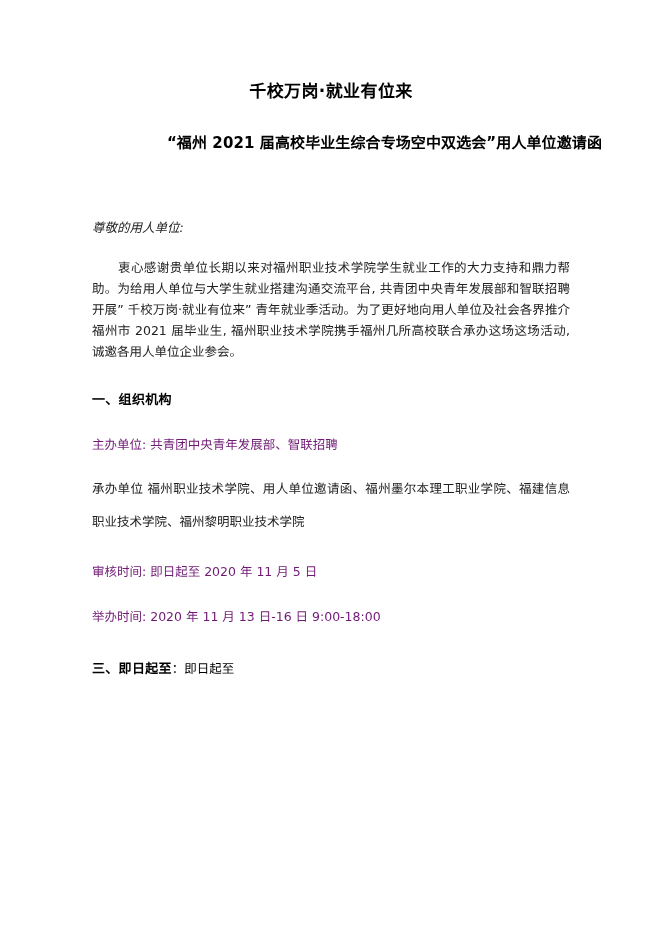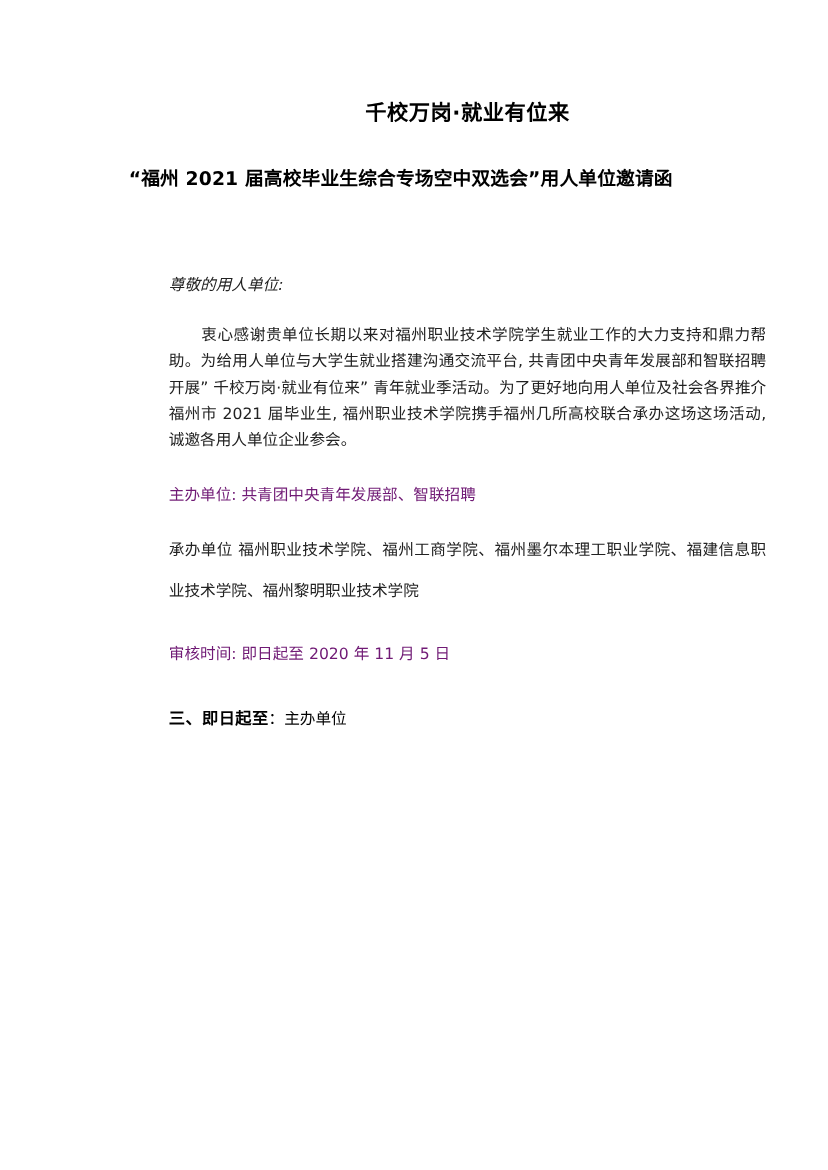--- a/index.html
+++ b/index.html
@@ -23,39 +23,38 @@
     height: 936px;
     background: #ffffff;
     box-sizing: border-box;
   }
 
   .content {
     position: absolute;
     left: 92px;
     top: 0;
     width: 478px;
-    margin-left: 43px;
   }
 
   
   .doc-title {
     margin: 0;
     padding-top: 78px;
     text-align: center;
     font-size: 17px;
     font-weight: bold;
     letter-spacing: 0.4px;
     line-height: 26px;
     color: #000000;
   }
 
   .doc-subtitle {
     margin: 0;
     padding-top: 27px;
-    text-align: left;
+    text-align: right;
     font-size: 15px;
     font-weight: bold;
     line-height: 24px;
     letter-spacing: 0.1px;
     color: #000000;
     white-space: nowrap;
     margin-left: -32px;
     margin-right: -32px;
   }
 
@@ -128,26 +127,28 @@
   <div class="content">
 
     <h1 class="doc-title">千校万岗·就业有位来</h1>
 
     <h2 class="doc-subtitle">“福州 2021 届高校毕业生综合专场空中双选会”用人单位邀请函</h2>
 
     <p class="salutation">尊敬的用人单位:</p>
 
     <p class="body-para">衷心感谢贵单位长期以来对福州职业技术学院学生就业工作的大力支持和鼎力帮助。为给用人单位与大学生就业搭建沟通交流平台, 共青团中央青年发展部和智联招聘开展” 千校万岗·就业有位来” 青年就业季活动。为了更好地向用人单位及社会各界推介福州市 2021 届毕业生, 福州职业技术学院携手福州几所高校联合承办这场这场活动, 诚邀各用人单位企业参会。</p>
 
+    <h3 class="section-heading org">一、组织机构</h3>
 
     <p class="info-line first-of-block">主办单位: 共青团中央青年发展部、智联招聘</p>
 
-    <p class="info-wrap">承办单位 福州职业技术学院、福州工商学院、福州墨尔本理工职业学院、福建信息职业技术学院、福州黎明职业技术学院</p>
+    <p class="info-wrap">承办单位 福州职业技术学院、用人单位邀请函、福州墨尔本理工职业学院、福建信息职业技术学院、福州黎明职业技术学院</p>
 
 
 
     <p class="info-line spaced">审核时间: 即日起至 2020 年 11 月 5 日</p>
 
+    <p class="info-line spaced">举办时间: 2020 年 11 月 13 日-16 日 9:00-18:00</p>
 
-    <h3 class="section-heading format"><span>三、即日起至</span><span class="heading-inline-value">：主办单位</span></h3>
+    <h3 class="section-heading format"><span>三、即日起至</span><span class="heading-inline-value">：即日起至</span></h3>
 
   </div>
 </div>
 
 </body></html>

